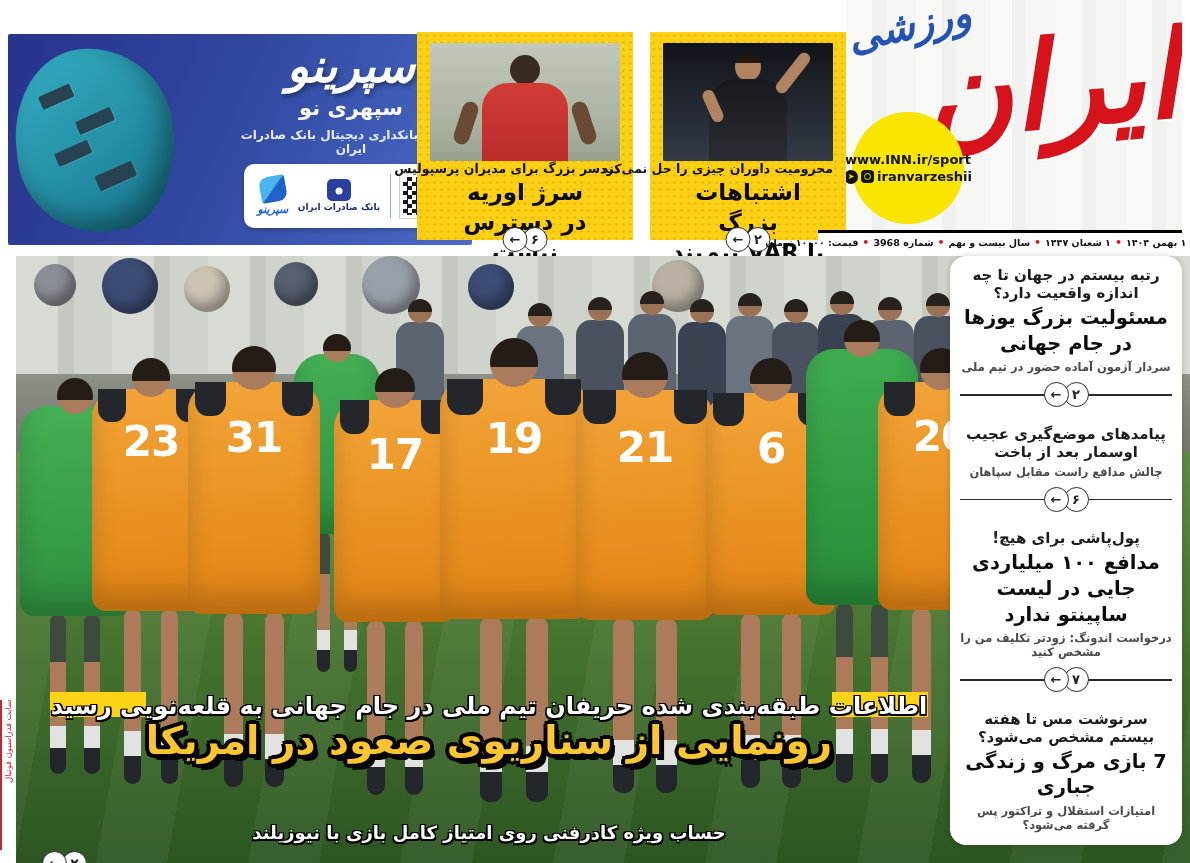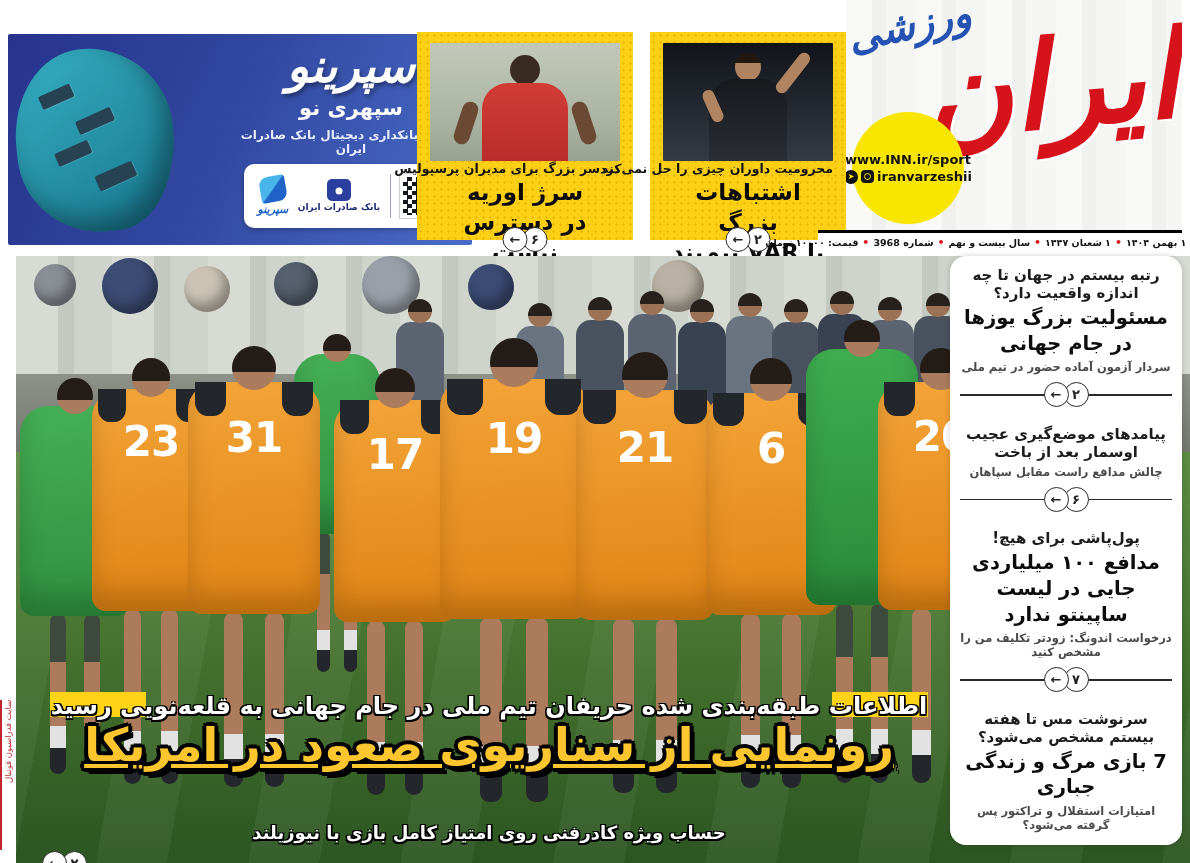--- a/index.html
+++ b/index.html
@@ -78,22 +78,22 @@
   .bib{display:block;margin-top:24%;font-size:42px;font-weight:800;color:#fff;text-align:center;letter-spacing:-1px;}
   .p-legs{display:flex;justify-content:center;gap:22%;width:74%;margin-top:-2px;}
   .leg{width:20%;height:var(--lh,175px);border-radius:9px;background:linear-gradient(#ab7b5c 70%,#e2e2e2 70% 84%,#23262b 84%);}
   .player.green .leg{background:linear-gradient(#3e4a3e 30%,#ab7b5c 30% 70%,#e2e2e2 70% 84%,#23262b 84%);}
 
   .overlay{position:absolute;left:6px;width:934px;text-align:center;z-index:5;}
   .ol-white{color:#fff;font-weight:900;text-shadow:-1.5px -1.5px 0 #000,1.5px -1.5px 0 #000,-1.5px 1.5px 0 #000,1.5px 1.5px 0 #000,0 2px 0 #000;}
   .photo-kicker{top:436px;font-size:24px;white-space:nowrap;position:absolute;}
   .photo-kicker .hl{position:absolute;top:0;width:96px;height:25px;background:#ffd417;z-index:-1;}
   .hl.left{left:28px;} .hl.right{right:28px;}
-  .photo-headline{top:462px;font-size:46px;font-weight:900;color:#fdc62e;white-space:nowrap;letter-spacing:-1px;
-    text-shadow:-3px -3px 0 #000,3px -3px 0 #000,-3px 3px 0 #000,3px 3px 0 #000,-4px 0 0 #000,4px 0 0 #000,0 -4px 0 #000,0 4px 0 #000,5px 6px 0 #000;position:absolute;text-decoration:underline;}
+  .photo-headline{top:462px;font-size:39px;font-weight:900;color:#fdc62e;white-space:nowrap;letter-spacing:-1px;
+    text-shadow:-3px -3px 0 #000,3px -3px 0 #000,-3px 3px 0 #000,3px 3px 0 #000,-4px 0 0 #000,4px 0 0 #000,0 -4px 0 #000,0 4px 0 #000,5px 6px 0 #000;position:absolute;}
   .photo-sub{top:566px;font-size:18px;position:absolute;}
   .photo-pair{position:absolute;left:26px;bottom:-12px;z-index:6;}
   .credit{position:absolute;left:0px;top:700px;height:150px;writing-mode:vertical-rl;transform:rotate(180deg);font-size:8.5px;color:#c2272d;border-right:2px solid #c2272d;padding-right:1px;letter-spacing:1px;z-index:7;white-space:nowrap;}
 
   
   .sidebar{position:absolute;left:950px;top:256px;width:232px;height:589px;background:#fff;border-radius:16px;padding:10px 10px 0;display:flex;flex-direction:column;justify-content:space-between;z-index:8;box-shadow:0 0 6px rgba(0,0,0,.18);}
   .sb-item{text-align:center;position:relative;padding-bottom:13px;}
   .sb-kicker{font-size:15px;font-weight:700;color:#1c1c1c;margin-bottom:3px;}
   .sb-headline{font-size:19.5px;font-weight:900;color:#0c0c0c;line-height:1.32;margin:0 2px;}
   .sb-sub{font-size:11.5px;font-weight:600;color:#4a4a4a;margin-top:4px;}

